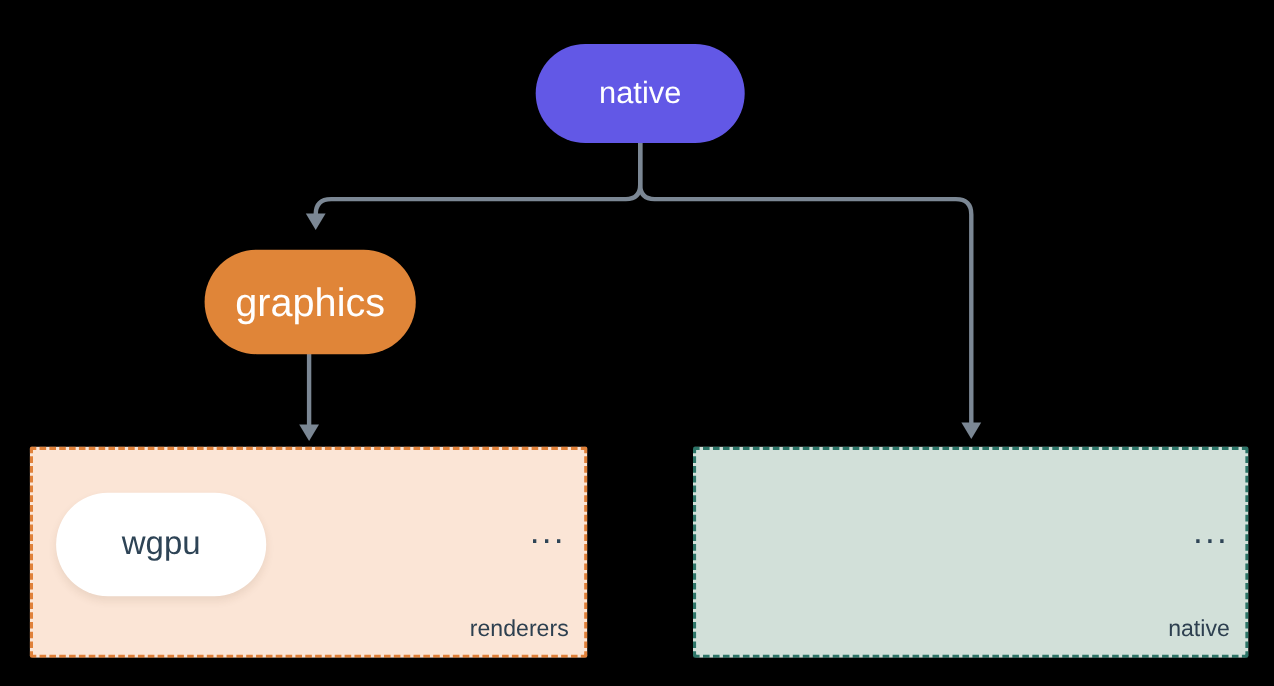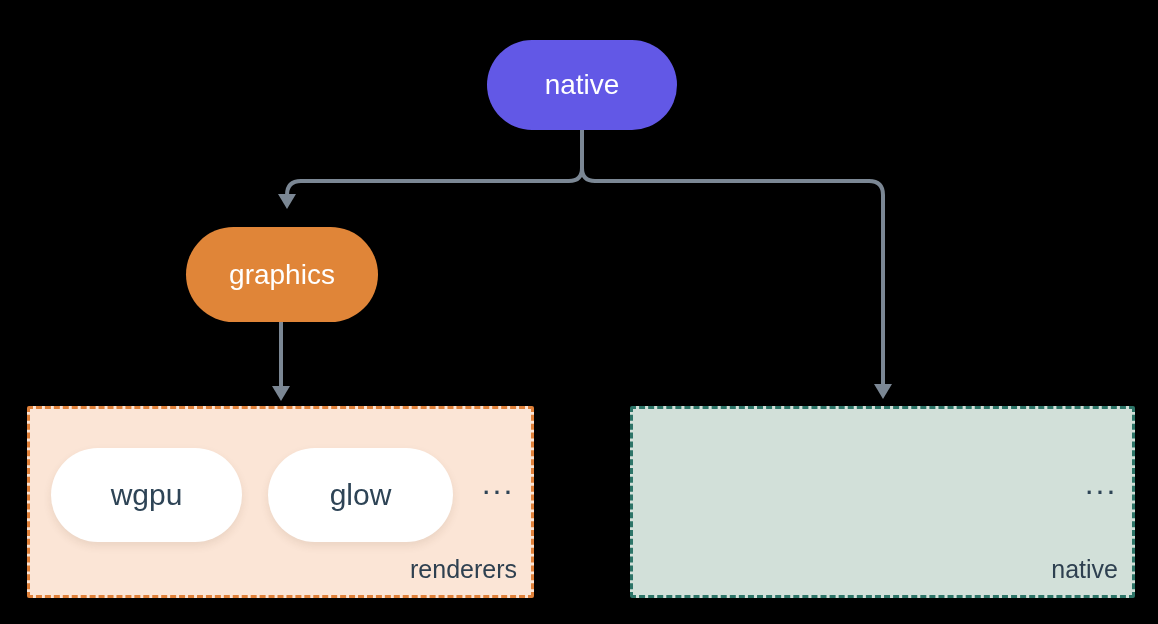--- a/index.html
+++ b/index.html
@@ -39,21 +39,21 @@
     color: #ffffff;
     font-size: 28px;
   }
   .pill-graphics {
     left: 186px;
     top: 215px;
     width: 192px;
     height: 95px;
     background: #e08538;
     color: #ffffff;
-    font-size: 28px;
+    font-size: 36px;
   }
   .group {
     position: absolute;
     top: 406px;
     height: 192px;
     box-sizing: border-box;
     border-radius: 2px;
   }
   .group-renderers {
     left: 27px;
@@ -90,21 +90,21 @@
     justify-content: center;
     color: #2e4456;
     font-size: 32px;
     letter-spacing: 2px;
   }
   .group-label {
     position: absolute;
     right: 14px;
     bottom: 11px;
     color: #2e4050;
-    font-size: 25px;
+    font-size: 21px;
   }
 </style>
 </head>
 <body>
 
 <div class="canvas">
 
   <svg class="connectors" viewBox="0 0 1158 624" xmlns="http://www.w3.org/2000/svg">
 
     <path d="M 582 120 L 582 168 Q 582 181 569 181 L 301 181 Q 287 181 287 195 L 287 196" fill="none" stroke="#7b8794" stroke-width="4"></path>
@@ -122,23 +122,20 @@
   </div>
 
   <div class="pill pill-graphics">
     <span>graphics</span>
   </div>
 
   <div class="group group-renderers">
     <div class="pill pill-white pill-item1">
       <span>wgpu</span>
     </div>
-    <div class="pill pill-white pill-item2">
-      <span>glow</span>
-    </div>
     <span class="dots">...</span>
     <span class="group-label">renderers</span>
   </div>
 
   <div class="group group-shells">
     <span class="dots">...</span>
     <span class="group-label">native</span>
   </div>
 
 </div>

